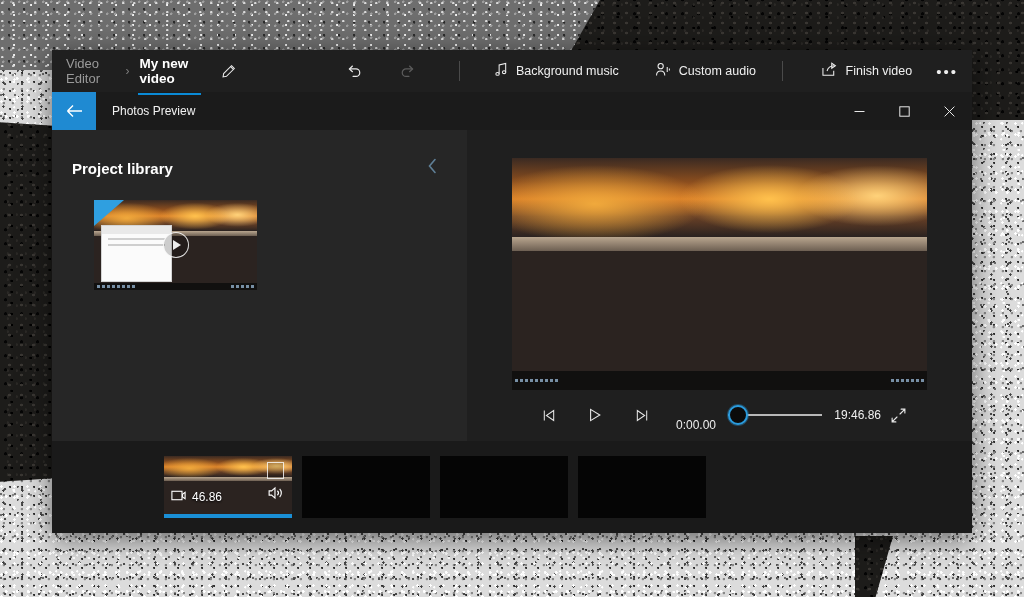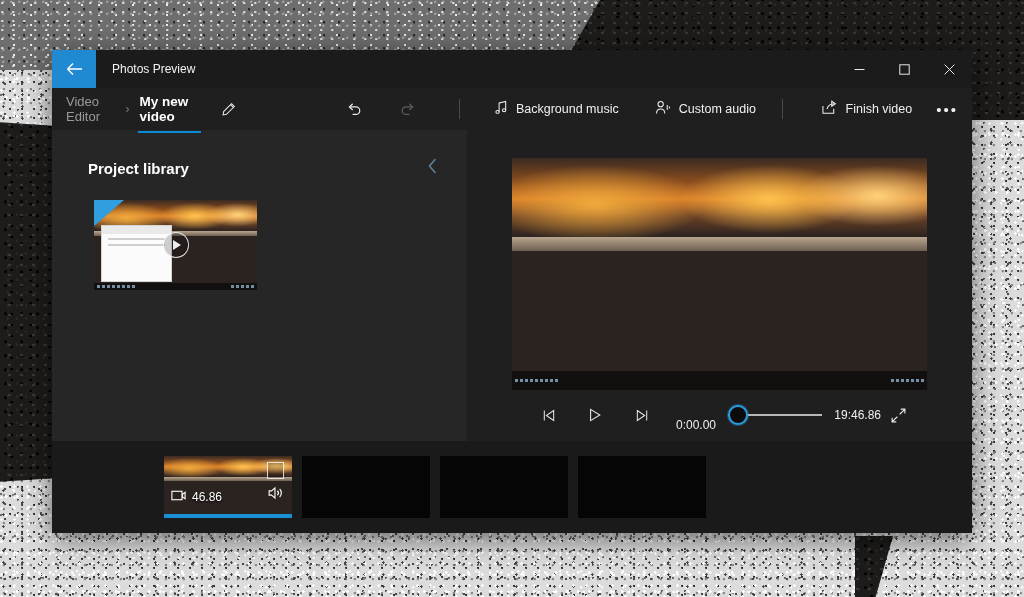--- a/index.html
+++ b/index.html
@@ -151,21 +151,21 @@
   
   #app-body { flex: 1; display: flex; min-height: 0; }
 
   
   #library-panel {
     width: 415px; background: #262626; margin: 0 0 0 0;
     display: flex; flex-direction: column;
   }
   #library-header {
     display: flex; align-items: center; justify-content: space-between;
-    padding: 22px 22px 0 36px;
+    padding: 22px 22px 0 20px;
   }
   #library-title { font-size: 15px; font-weight: 600; color: #ffffff; }
   #collapse-button { cursor: pointer; padding: 4px 6px; }
   #library-toolbar {
     display: flex; align-items: center; justify-content: space-between;
     padding: 18px 26px 0 42px;
   }
   #add-button {
     display: flex; align-items: center; gap: 9px;
     font-size: 12.5px; color: #f2f2f2; cursor: pointer;
@@ -324,44 +324,20 @@
 
 <div id="desktop">
   <div class="granite"></div>
   <div class="wedge" id="wedge-top"></div>
   <div class="wedge" id="wedge-left"></div>
   <div id="wedge-bottom"></div>
   <div class="wedge" id="wedge-bottom-dark"></div>
 
   <div id="app-window">
 
-    <div id="title-bar">
-      <div id="back-button">
-        <svg width="17" height="14" viewBox="0 0 17 14" fill="none" stroke="#ffffff" stroke-width="1.4">
-          <path d="M16 7H1.5M1.5 7L7 1.5M1.5 7L7 12.5"></path>
-        </svg>
-      </div>
-      <div id="app-title">Photos Preview</div>
-      <div class="win-btn" id="win-minimize">
-        <svg width="11" height="11" viewBox="0 0 11 11" stroke="#e8e8e8" stroke-width="1">
-            <path d="M0.5 5.5H10.5"></path>
-          </svg>
-      </div>
-      <div class="win-btn" id="win-maximize">
-        <svg width="11" height="11" viewBox="0 0 11 11" fill="none" stroke="#e8e8e8" stroke-width="1">
-            <rect x="0.8" y="0.8" width="9.4" height="9.4"></rect>
-          </svg>
-      </div>
-      <div class="win-btn" id="win-close">
-        <svg width="11" height="11" viewBox="0 0 11 11" stroke="#e8e8e8" stroke-width="1">
-            <path d="M0.6 0.6L10.4 10.4M10.4 0.6L0.6 10.4"></path>
-          </svg>
-      </div>
-    </div>
-
     <div id="command-bar">
       <div class="breadcrumb-root">Video Editor</div>
       <div class="breadcrumb-sep">›</div>
       <div id="project-tab">
         <span>My new video</span>
         <span class="underline"></span>
       </div>
       <div id="rename-button">
         <svg width="15" height="15" viewBox="0 0 16 16" fill="none" stroke="#eaeaea" stroke-width="1.1">
           <path d="M11.2 1.8l3 3-8.4 8.4-3.6.6.6-3.6z"></path>
@@ -413,20 +389,44 @@
           <svg width="17" height="15" viewBox="0 0 18 16" fill="none" stroke="#f0f0f0" stroke-width="1.1">
             <path d="M2 6.4v7.8h11.5V9.4"></path>
             <path d="M6.4 9.6C7.4 5.6 10.4 4 14 3.9"></path>
             <path d="M11.4 1.3L15.3 3.9 11.4 6.6z"></path>
           </svg>
         </span>
         <span>Finish video</span>
       </div>
 
       <div id="more-button">•••</div>
+    </div>
+
+    <div id="title-bar">
+      <div id="back-button">
+        <svg width="17" height="14" viewBox="0 0 17 14" fill="none" stroke="#ffffff" stroke-width="1.4">
+          <path d="M16 7H1.5M1.5 7L7 1.5M1.5 7L7 12.5"></path>
+        </svg>
+      </div>
+      <div id="app-title">Photos Preview</div>
+      <div class="win-btn" id="win-minimize">
+        <svg width="11" height="11" viewBox="0 0 11 11" stroke="#e8e8e8" stroke-width="1">
+            <path d="M0.5 5.5H10.5"></path>
+          </svg>
+      </div>
+      <div class="win-btn" id="win-maximize">
+        <svg width="11" height="11" viewBox="0 0 11 11" fill="none" stroke="#e8e8e8" stroke-width="1">
+            <rect x="0.8" y="0.8" width="9.4" height="9.4"></rect>
+          </svg>
+      </div>
+      <div class="win-btn" id="win-close">
+        <svg width="11" height="11" viewBox="0 0 11 11" stroke="#e8e8e8" stroke-width="1">
+            <path d="M0.6 0.6L10.4 10.4M10.4 0.6L0.6 10.4"></path>
+          </svg>
+      </div>
     </div>
 
     <div id="app-body">
 
       <div id="library-panel">
         <div id="library-header">
           <div id="library-title">Project library</div>
           <div id="collapse-button">
             <svg width="13" height="20" viewBox="0 0 13 20" fill="none" stroke="#5f7f96" stroke-width="1.6" stroke-linecap="round">
               <path d="M9 3.5L3.5 10 9 16.5"></path>

